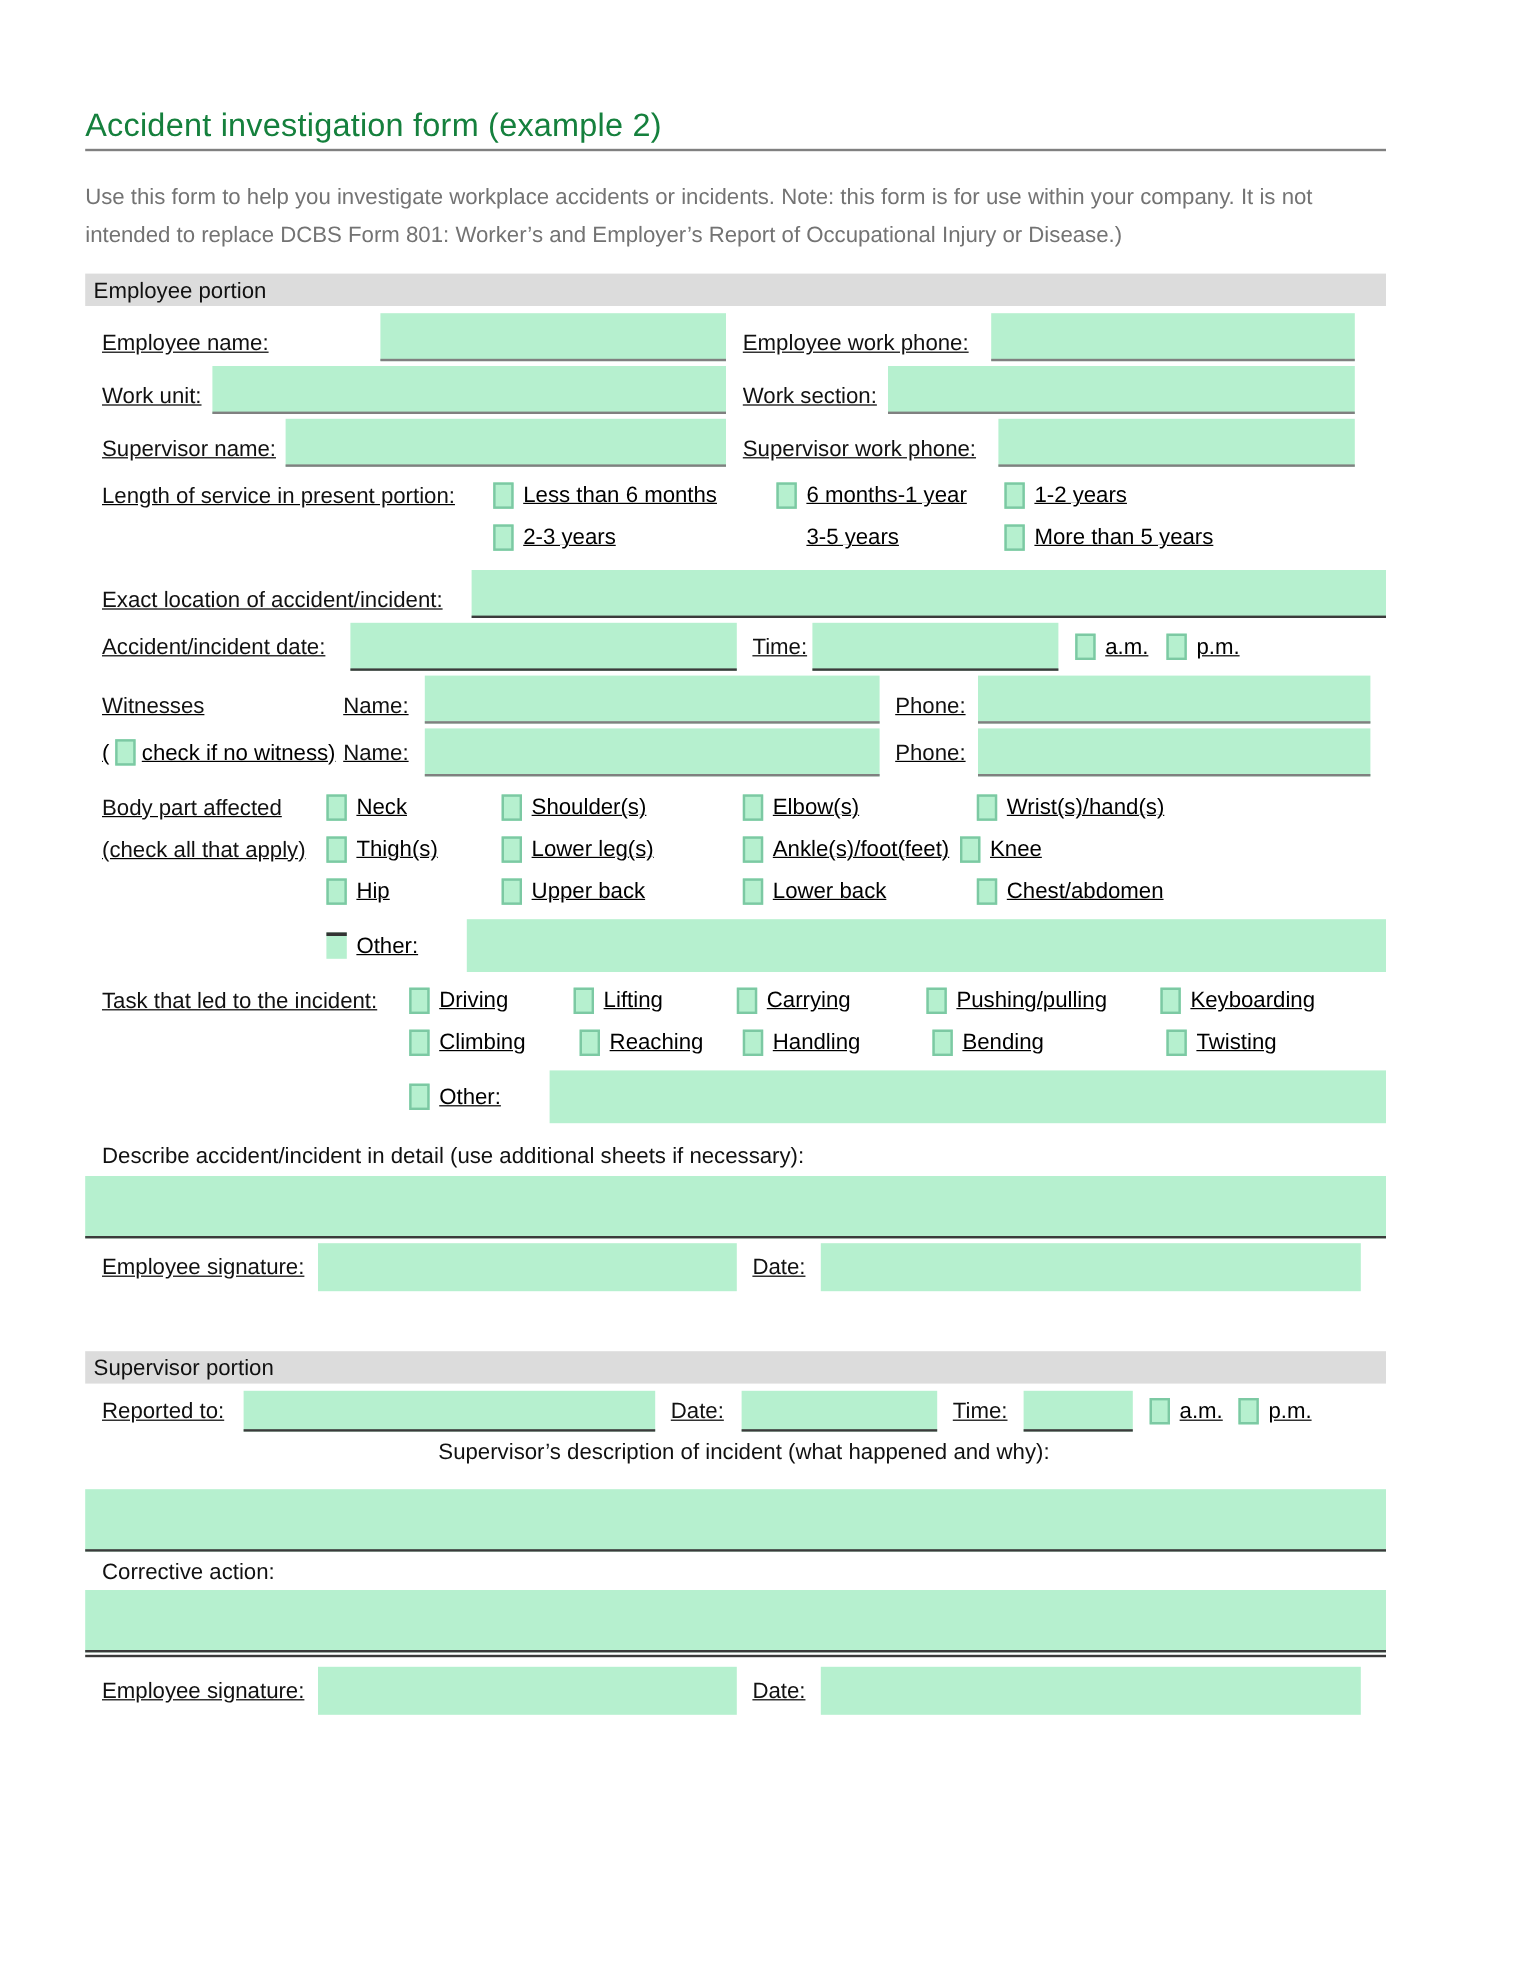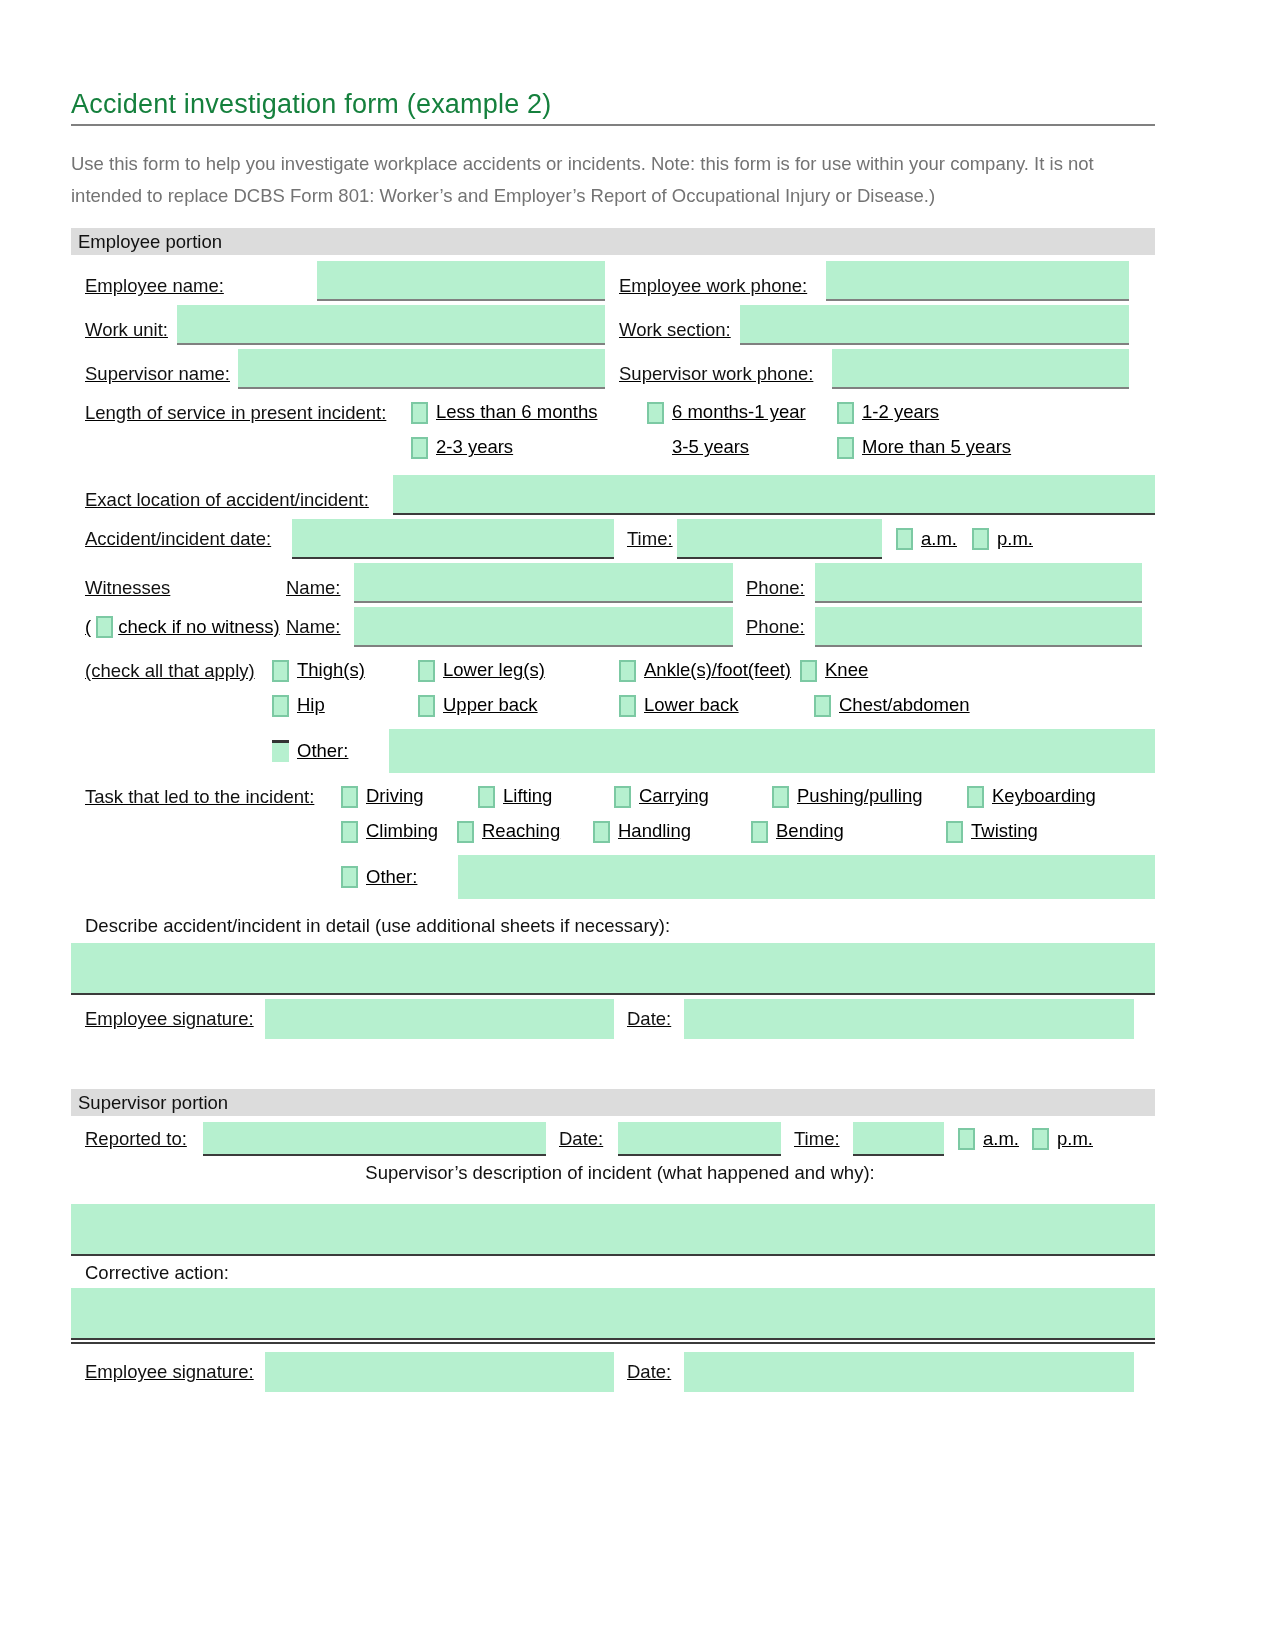--- a/index.html
+++ b/index.html
@@ -141,21 +141,21 @@
     </div>
 
     <div class="row" style="margin-top:4px;">
       <div class="lbl" style="width:167px;padding-left:14px;">Supervisor name:</div>
       <div class="fld" style="width:367px;"></div>
       <div class="lbl" style="width:227px;padding-left:14px;">Supervisor work phone:</div>
       <div class="fld" style="width:297px;"></div>
     </div>
 
     <div class="row" style="margin-top:12px;align-items:center;">
-      <div class="lbl" style="width:340px;padding-left:14px;padding-bottom:0;">Length of service in present incident:</div>
+      <div class="lbl" style="width:340px;padding-left:14px;padding-bottom:0;">Length of service in present portion:</div>
       <div class="cbwrap" style="width:236px;">
         <span class="cb"></span>
         <span class="t">Less than 6 months</span>
       </div>
       <div class="cbwrap" style="width:190px;">
         <span class="cb"></span>
         <span class="t">6 months-1 year</span>
       </div>
       <div class="cbwrap" style="width:200px;">
         <span class="cb"></span>
@@ -211,20 +211,39 @@
         <span class="t">(</span>
         <span class="cb"></span>
         <span class="t">check if no witness)</span>
       </div>
       <div class="lbl" style="width:68px;padding-bottom:0;">Name:</div>
       <div class="fld" style="width:379px;"></div>
       <div class="lbl" style="width:82px;padding-left:13px;padding-bottom:0;">Phone:</div>
       <div class="fld" style="width:327px;"></div>
     </div>
 
+    <div class="row" style="margin-top:14px;align-items:center;">
+      <div class="lbl" style="width:201px;padding-left:14px;padding-bottom:0;">Body part affected</div>
+      <div class="cbwrap" style="width:146px;">
+        <span class="cb"></span>
+        <span class="t">Neck</span>
+      </div>
+      <div class="cbwrap" style="width:201px;">
+        <span class="cb"></span>
+        <span class="t">Shoulder(s)</span>
+      </div>
+      <div class="cbwrap" style="width:195px;">
+        <span class="cb"></span>
+        <span class="t">Elbow(s)</span>
+      </div>
+      <div class="cbwrap" style="width:250px;">
+        <span class="cb"></span>
+        <span class="t">Wrist(s)/hand(s)</span>
+      </div>
+    </div>
 
     <div class="row" style="margin-top:12px;align-items:center;">
       <div class="lbl" style="width:201px;padding-left:14px;padding-bottom:0;">(check all that apply)</div>
       <div class="cbwrap" style="width:146px;">
         <span class="cb"></span>
         <span class="t">Thigh(s)</span>
       </div>
       <div class="cbwrap" style="width:201px;">
         <span class="cb"></span>
         <span class="t">Lower leg(s)</span>
@@ -287,21 +306,21 @@
         <span class="t">Pushing/pulling</span>
       </div>
       <div class="cbwrap" style="width:180px;">
         <span class="cb"></span>
         <span class="t">Keyboarding</span>
       </div>
     </div>
 
     <div class="row" style="margin-top:12px;align-items:center;">
       <div class="lbl" style="width:270px;padding-bottom:0;"></div>
-      <div class="cbwrap" style="width:116px;">
+      <div class="cbwrap" style="width:142px;">
         <span class="cb"></span>
         <span class="t">Climbing</span>
       </div>
       <div class="cbwrap" style="width:136px;">
         <span class="cb"></span>
         <span class="t">Reaching</span>
       </div>
       <div class="cbwrap" style="width:158px;">
         <span class="cb"></span>
         <span class="t">Handling</span>

